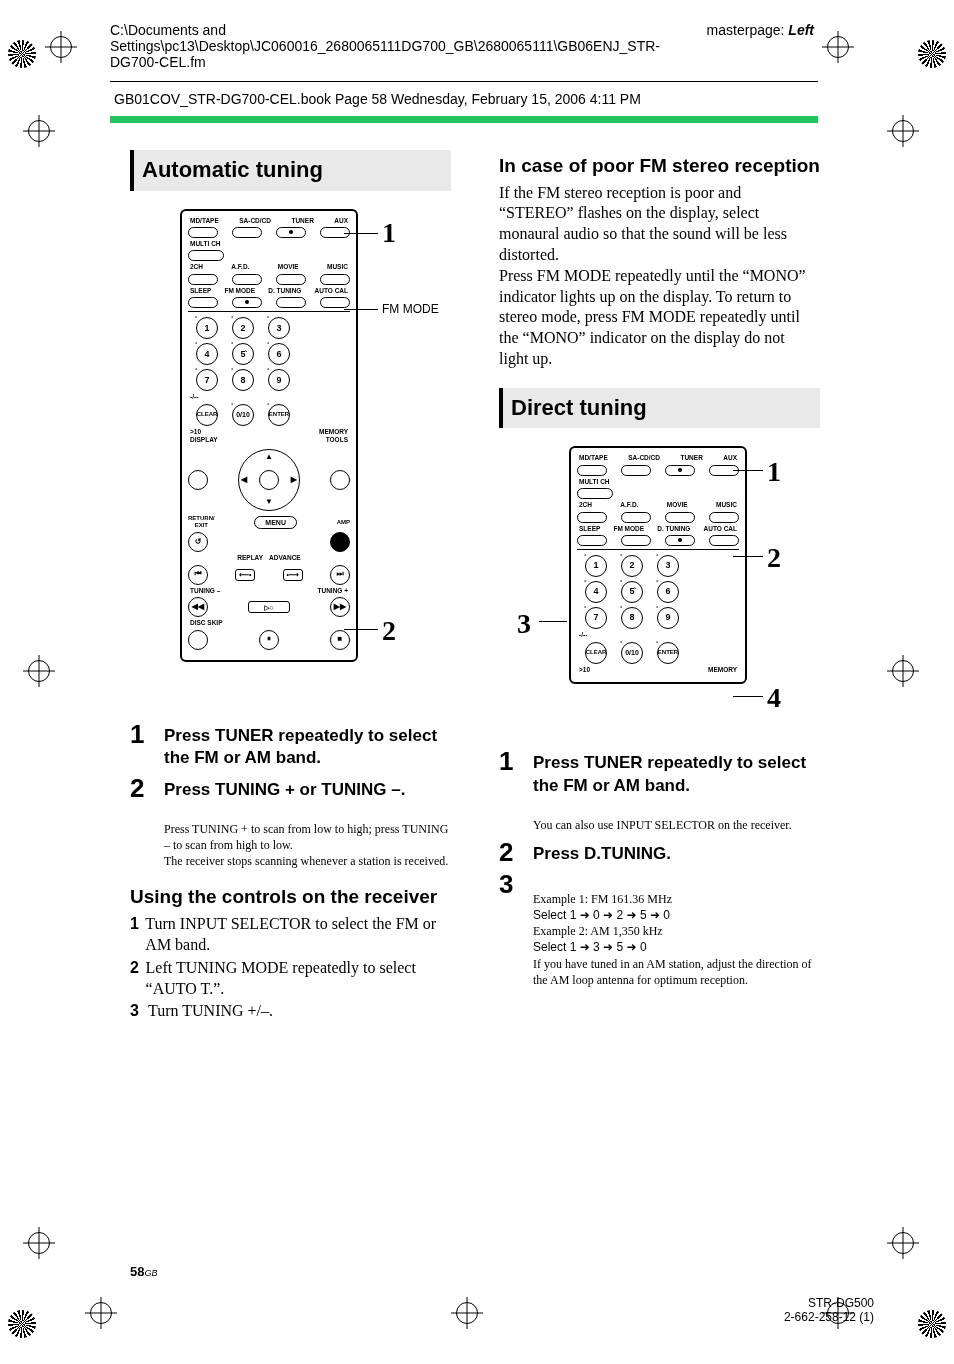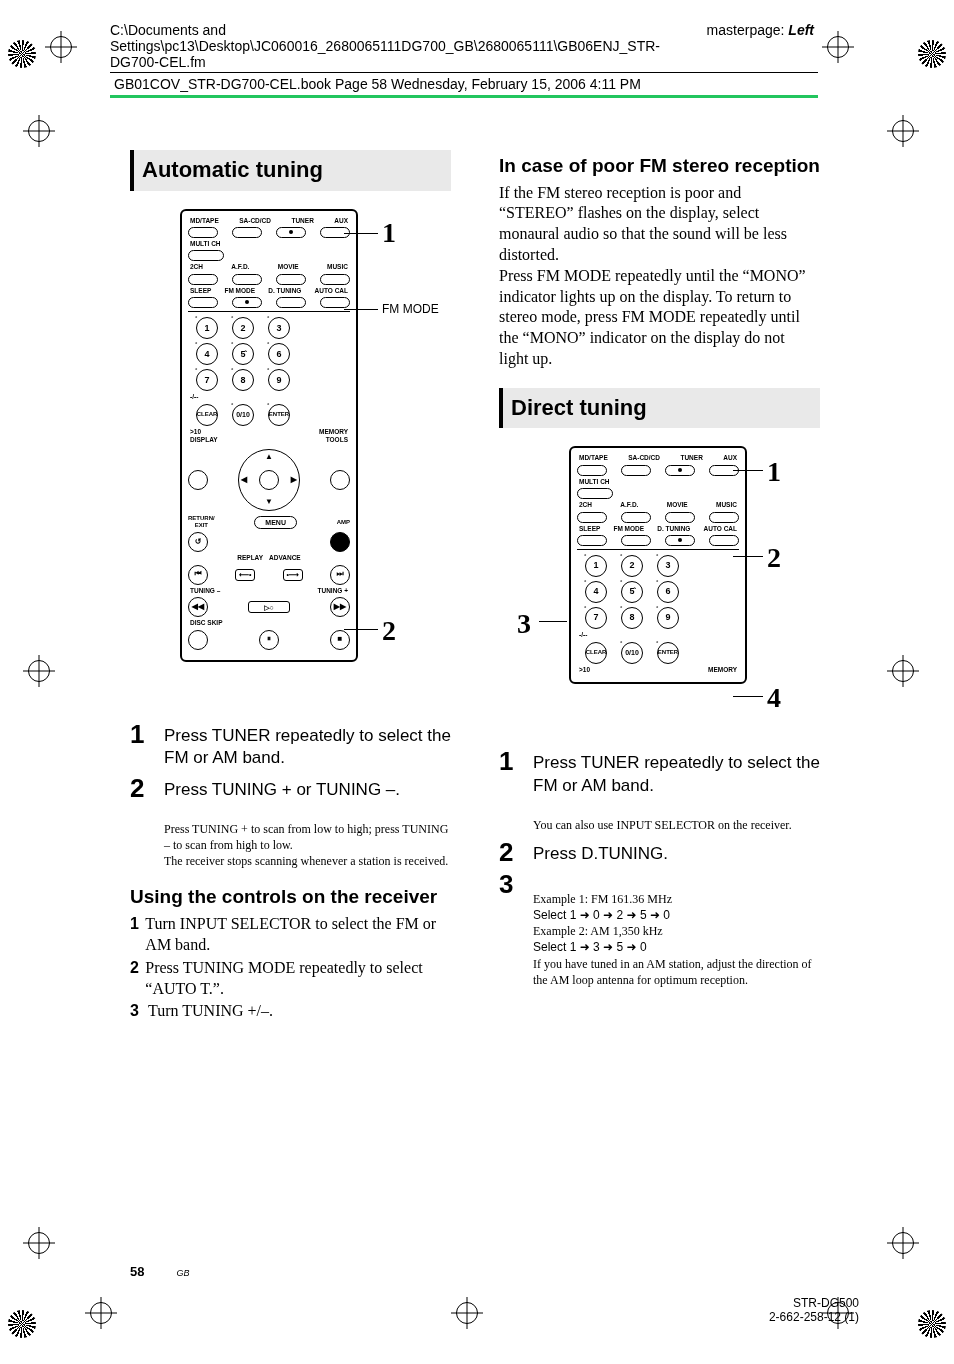--- a/index.html
+++ b/index.html
@@ -44,24 +44,24 @@
     left: 110px;
     right: 100px;
     top: 22px;
     font-family: Arial, Helvetica, sans-serif;
     font-size: 14px;
   }
   .header .path { max-width: 520px; }
   .header .master { position: absolute; right: 40px; top: 0; }
   .header .master b { font-weight: bold; font-style: italic; }
   .header .bookline {
-    margin-top: 2px;
+    margin-top: 11px;
     border-top: 1px solid #000;
-    border-bottom: 3px solid #22c55e;
-    padding: 3px 4px;
+    border-bottom: 7px solid #22c55e;
+    padding: 9px 4px;
     display: inline-block;
     width: 700px;
   }
   .content {
     position: absolute;
     left: 130px;
     top: 150px;
     width: 690px;
     display: flex;
     gap: 48px;
@@ -91,21 +91,21 @@
     margin: 6px 0 2px 0;
     font-family: Arial, Helvetica, sans-serif;
   }
   .step .num {
     font-size: 26px;
     font-weight: bold;
     width: 34px;
     line-height: 1;
   }
   .step .txt {
-    font-weight: normal;
+    font-weight: bold;
     font-size: 17px;
     flex: 1;
     padding-top: 4px;
   }
   .step .body {
     font-family: "Times New Roman", Times, serif;
     font-weight: normal;
     font-size: 12px;
     margin-top: 20px;
     line-height: 1.35;
@@ -174,24 +174,24 @@
     font-size: 12px;
   }
   .footer-page {
     position: absolute;
     left: 130px;
     bottom: 85px;
     font-family: Arial, Helvetica, sans-serif;
     font-size: 13px;
     font-weight: bold;
   }
-  .footer-page .gb { font-size: 9px; font-style: italic; font-weight: normal; padding-left: 32px; }
+  .footer-page .gb { font-size: 9px; font-style: italic; font-weight: normal; }
   .footer-right {
     position: absolute;
-    right: 95px;
+    right: 80px;
     bottom: 40px;
     text-align: right;
     font-family: Arial, Helvetica, sans-serif;
     font-size: 12px;
   }
   .npad3 { display:flex; gap:14px; padding:2px 8px; }
 </style>
 </head>
 <body>
 
@@ -390,21 +390,21 @@
       </div>
 
       <h4 class="sub" style="margin-top:16px;">Using the controls on the receiver</h4>
       <ol class="mini">
         <li>
             <span class="n">1</span>
             <span>Turn INPUT SELECTOR to select the FM or AM band.</span>
           </li>
         <li>
             <span class="n">2</span>
-            <span>Press TUNING MODE repeatedly to select “AUTO T.”.</span>
+            <span>Left TUNING MODE repeatedly to select “AUTO T.”.</span>
           </li>
         <li>
             <span class="n">3</span>
             <span>Turn TUNING +/–.</span>
           </li>
       </ol>
     </div>
 
     <div class="col">
       <h4 class="sub">In case of poor FM stereo reception</h4>

